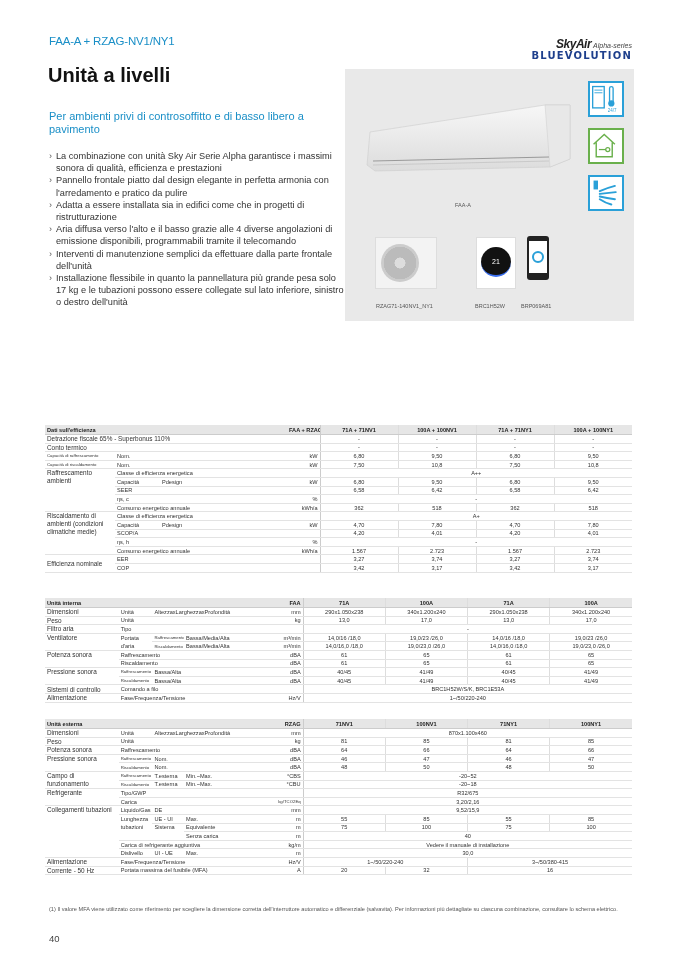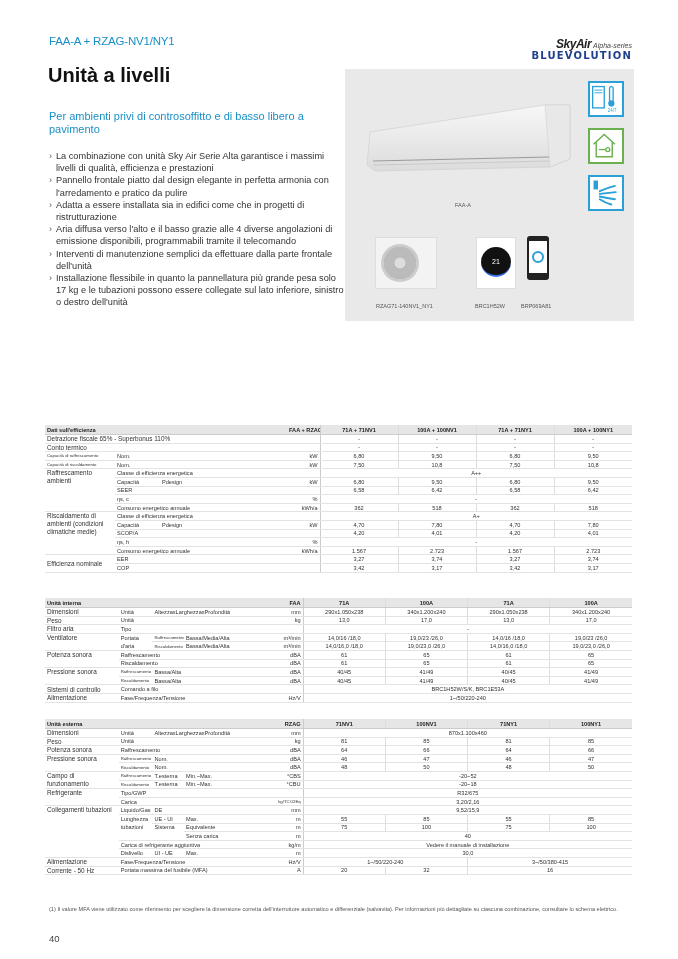--- a/index.html
+++ b/index.html
@@ -39,21 +39,21 @@
   .page-num { position: absolute; left: 49px; top: 933px; font-size: 9.5px; color: #444; }
 </style>
 </head>
 <body>
 
 <div class="series-code">FAA-A + RZAG-NV1/NY1</div>
 <h1 class="page-title">Unità a livelli</h1>
 <div class="subtitle">Per ambienti privi di controsoffitto e di basso libero a pavimento</div>
 
 <ul class="bullets">
-  <li><span class="chev">›</span><span>La combinazione con unità Sky Air Serie Alta garantisce i massimi livelli di qualità, efficienza e prestazioni</span></li>
+  <li><span class="chev">›</span><span>La combinazione con unità Sky Air Serie Alpha garantisce i massimi sonora di qualità, efficienza e prestazioni</span></li>
   <li><span class="chev">›</span><span>Pannello frontale piatto dal design elegante in perfetta armonia con l'arredamento e pratico da pulire</span></li>
   <li><span class="chev">›</span><span>Adatta a essere installata sia in edifici come che in progetti di ristrutturazione</span></li>
   <li><span class="chev">›</span><span>Aria diffusa verso l'alto e il basso grazie alle 4 diverse angolazioni di emissione disponibili, programmabili tramite il telecomando</span></li>
   <li><span class="chev">›</span><span>Interventi di manutenzione semplici da effettuare dalla parte frontale dell'unità</span></li>
   <li><span class="chev">›</span><span>Installazione flessibile in quanto la pannellatura più grande pesa solo 17 kg e le tubazioni possono essere collegate sul lato inferiore, sinistro o destro dell'unità</span></li>
 </ul>
 
 <div class="brand">
   <div><span class="sky">SkyAir</span><span class="alpha">Alpha-series</span></div>
   <div class="blue">BLUEVOLUTION</div>

